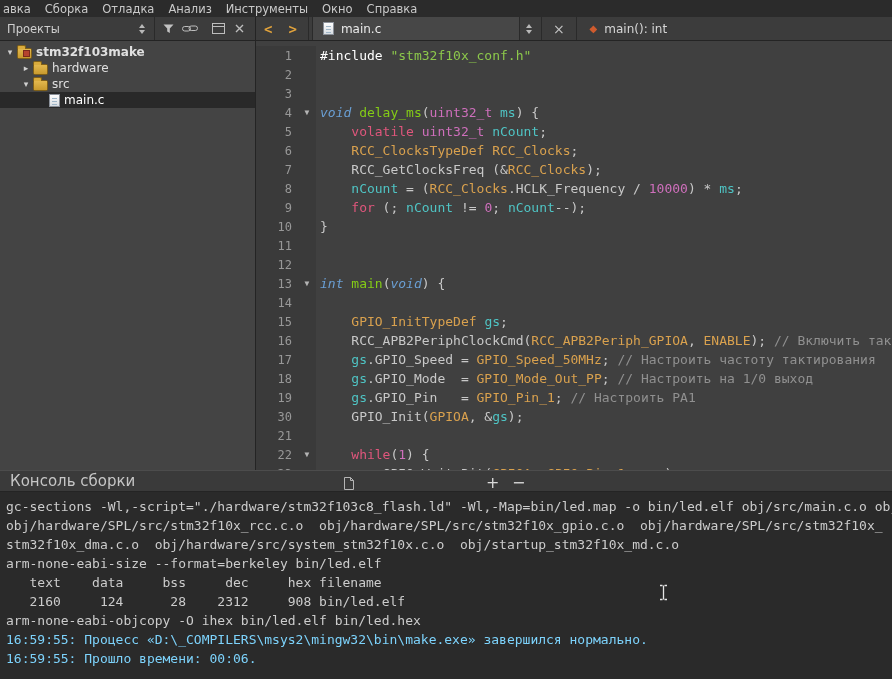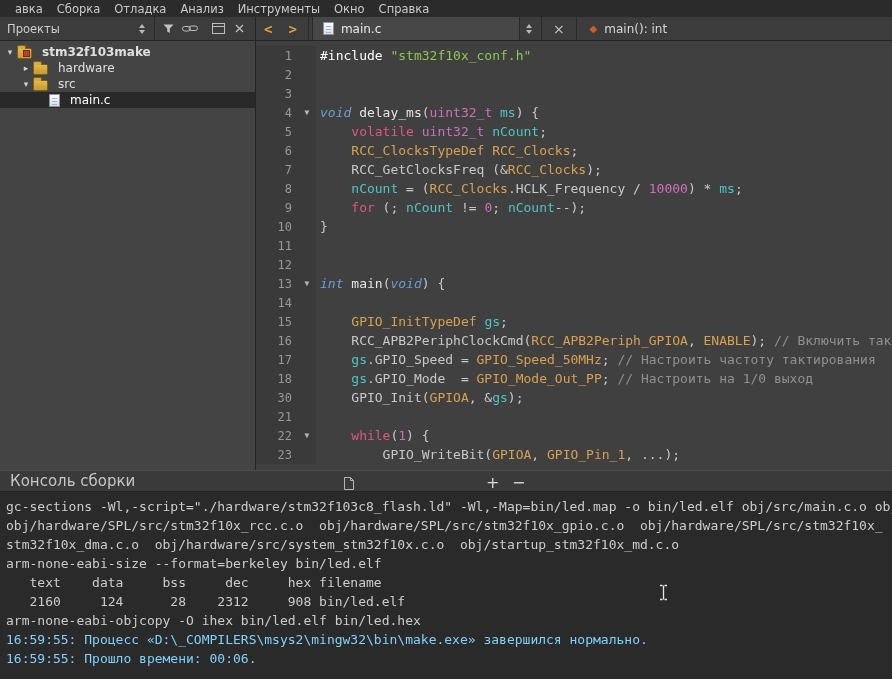--- a/index.html
+++ b/index.html
@@ -4,21 +4,21 @@
 <style>
   * { margin:0; padding:0; box-sizing:border-box; }
   html,body { width:892px; height:679px; overflow:hidden; background:#2b2b2b; }
   .app { position:relative; width:892px; height:679px; display:flex; flex-direction:column;
          font-family:"DejaVu Sans","Liberation Sans",sans-serif; }
 
   
   .menubar { flex:0 0 17px; background:#2b2b2b; display:flex; align-items:center;
              font-size:11.5px; color:#cacaca; }
   .menu-item { padding:0 7px; height:100%; display:flex; align-items:center; cursor:default; }
-  .menu-item:first-child { padding-left:15px; }
+  .menu-item:first-child { padding-left:3px; }
 
   
   .toolrow { flex:0 0 24px; display:flex; background:#3c3c3c; border-bottom:1px solid #242424; }
   .panel-head { flex:0 0 256px; display:flex; align-items:center; border-right:1px solid #242424;
                 padding:0 5px 0 7px; }
   .ph-label { font-size:11.5px; color:#cfcfcf; flex:0 0 126px; }
   .vsep { width:1px; height:100%; background:#2a2a2a; margin:0 3px; flex:0 0 1px; }
   .flexsp { flex:1; }
   .hicon { display:flex; align-items:center; justify-content:center; width:21px; height:100%; }
 
@@ -38,21 +38,21 @@
   .diamond { color:#cf5b2e; font-size:10px; }
 
   
   .mainrow { flex:1; display:flex; min-height:0; }
   .project-panel { flex:0 0 256px; background:#444444; border-right:1px solid #242424;
                    padding-top:3px; overflow:hidden; }
   .trow { height:16px; display:flex; align-items:center; font-size:12px; color:#e0e0e0;
           white-space:nowrap; }
   .trow.sel { background:#292929; color:#ffffff; }
   .exp { width:14px; flex:0 0 14px; text-align:center; font-size:9px; color:#cfcfcf; }
-  .tlabel { padding-left:10px; }
+  .tlabel { padding-left:4px; }
   .tlabel.b { font-weight:bold; }
   .ticon { flex:0 0 auto; display:inline-block; position:relative; }
   .ticon.folder,.ticon.project { width:15px; height:11px; background:linear-gradient(#e3b84e,#c89a2e);
       border:1px solid #806018; border-radius:1.5px; margin-top:3px; }
   .ticon.folder::before,.ticon.project::before { content:""; position:absolute; top:-4px; left:-1px;
       width:7px; height:3px; background:#d9ab3c; border:1px solid #806018; border-bottom:none;
       border-radius:2px 2px 0 0; }
   .ticon.project::after { content:""; position:absolute; right:1px; bottom:1px; width:5px; height:5px;
       background:#b5432e; border:1px solid #7a2a1c; }
   .ticon.file { width:11px; height:13px; background:linear-gradient(#fdfdfd,#d8dde2);
@@ -66,21 +66,21 @@
   .cl { display:flex; height:19px; align-items:center; white-space:pre; }
   .g { flex:0 0 42px; height:100%; background:#3a3a3a; color:#989898; font-size:12px;
        display:flex; align-items:center; justify-content:flex-end; padding-right:6px; }
   .f { flex:0 0 18px; height:100%; background:#3a3a3a; color:#b4b4b4; font-size:8px;
        display:flex; align-items:center; justify-content:center; }
   .t { flex:1; padding-left:4px; overflow:hidden; }
   .tok-plain { color:#c8c8c8; }
   .tok-pre   { color:#ffffff; }
   .tok-str   { color:#8cc84b; }
   .tok-kwtype{ color:#6a9fd4; font-style:italic; }
-  .tok-func  { color:#e5e5e5; }
+  .tok-func  { color:#84cc16; }
   .tok-var   { color:#4fc4c4; }
   .tok-kw    { color:#e0567c; }
   .tok-utype { color:#d9a14e; }
   .tok-num   { color:#cf6fbc; }
   .tok-com   { color:#909090; }
 
   
   .conhead { flex:0 0 22px; background:#3a3a3a; border-top:1px solid #4c4c4c;
              border-bottom:1px solid #242424; display:flex; align-items:center; position:relative; }
   .conlabel { font-size:15px; color:#c6c6c6; padding:0 10px; }
@@ -200,20 +200,21 @@
         <div class="cl"><span class="g">9</span><span class="f"></span><span class="t"><span class="tok-plain">    </span><span class="tok-kw">for</span><span class="tok-plain"> (; </span><span class="tok-var">nCount</span><span class="tok-plain"> != </span><span class="tok-num">0</span><span class="tok-plain">; </span><span class="tok-var">nCount</span><span class="tok-plain">--);</span></span></div>
         <div class="cl"><span class="g">10</span><span class="f"></span><span class="t"><span class="tok-plain">}</span></span></div>
         <div class="cl"><span class="g">11</span><span class="f"></span><span class="t"></span></div>
         <div class="cl"><span class="g">12</span><span class="f"></span><span class="t"></span></div>
         <div class="cl"><span class="g">13</span><span class="f">▼</span><span class="t"><span class="tok-kwtype">int</span><span class="tok-plain"> </span><span class="tok-func">main</span><span class="tok-plain">(</span><span class="tok-kwtype">void</span><span class="tok-plain">) {</span></span></div>
         <div class="cl"><span class="g">14</span><span class="f"></span><span class="t"></span></div>
         <div class="cl"><span class="g">15</span><span class="f"></span><span class="t"><span class="tok-plain">    </span><span class="tok-utype">GPIO_InitTypeDef</span><span class="tok-plain"> </span><span class="tok-var">gs</span><span class="tok-plain">;</span></span></div>
         <div class="cl"><span class="g">16</span><span class="f"></span><span class="t"><span class="tok-plain">    RCC_APB2PeriphClockCmd(</span><span class="tok-utype">RCC_APB2Periph_GPIOA</span><span class="tok-plain">, </span><span class="tok-utype">ENABLE</span><span class="tok-plain">); </span><span class="tok-com">// Включить тактирование</span></span></div>
         <div class="cl"><span class="g">17</span><span class="f"></span><span class="t"><span class="tok-plain">    </span><span class="tok-var">gs</span><span class="tok-plain">.GPIO_Speed = </span><span class="tok-utype">GPIO_Speed_50MHz</span><span class="tok-plain">; </span><span class="tok-com">// Настроить частоту тактирования</span></span></div>
         <div class="cl"><span class="g">18</span><span class="f"></span><span class="t"><span class="tok-plain">    </span><span class="tok-var">gs</span><span class="tok-plain">.GPIO_Mode  = </span><span class="tok-utype">GPIO_Mode_Out_PP</span><span class="tok-plain">; </span><span class="tok-com">// Настроить на 1/0 выход</span></span></div>
+        <div class="cl"><span class="g">19</span><span class="f"></span><span class="t"><span class="tok-plain">    </span><span class="tok-var">gs</span><span class="tok-plain">.GPIO_Pin   = </span><span class="tok-utype">GPIO_Pin_1</span><span class="tok-plain">; </span><span class="tok-com">// Настроить PA1</span></span></div>
         <div class="cl"><span class="g">30</span><span class="f"></span><span class="t"><span class="tok-plain">    GPIO_Init(</span><span class="tok-utype">GPIOA</span><span class="tok-plain">, &amp;</span><span class="tok-var">gs</span><span class="tok-plain">);</span></span></div>
         <div class="cl"><span class="g">21</span><span class="f"></span><span class="t"></span></div>
         <div class="cl"><span class="g">22</span><span class="f">▼</span><span class="t"><span class="tok-plain">    </span><span class="tok-kw">while</span><span class="tok-plain">(</span><span class="tok-num">1</span><span class="tok-plain">) {</span></span></div>
         <div class="cl"><span class="g">23</span><span class="f"></span><span class="t"><span class="tok-plain">        GPIO_WriteBit(</span><span class="tok-utype">GPIOA</span><span class="tok-plain">, </span><span class="tok-utype">GPIO_Pin_1</span><span class="tok-plain">, ...);</span></span></div>
       </div>
   </div>
 
   <div class="conhead">
     <span class="conlabel">Консоль сборки</span>
     <span class="conicon">

